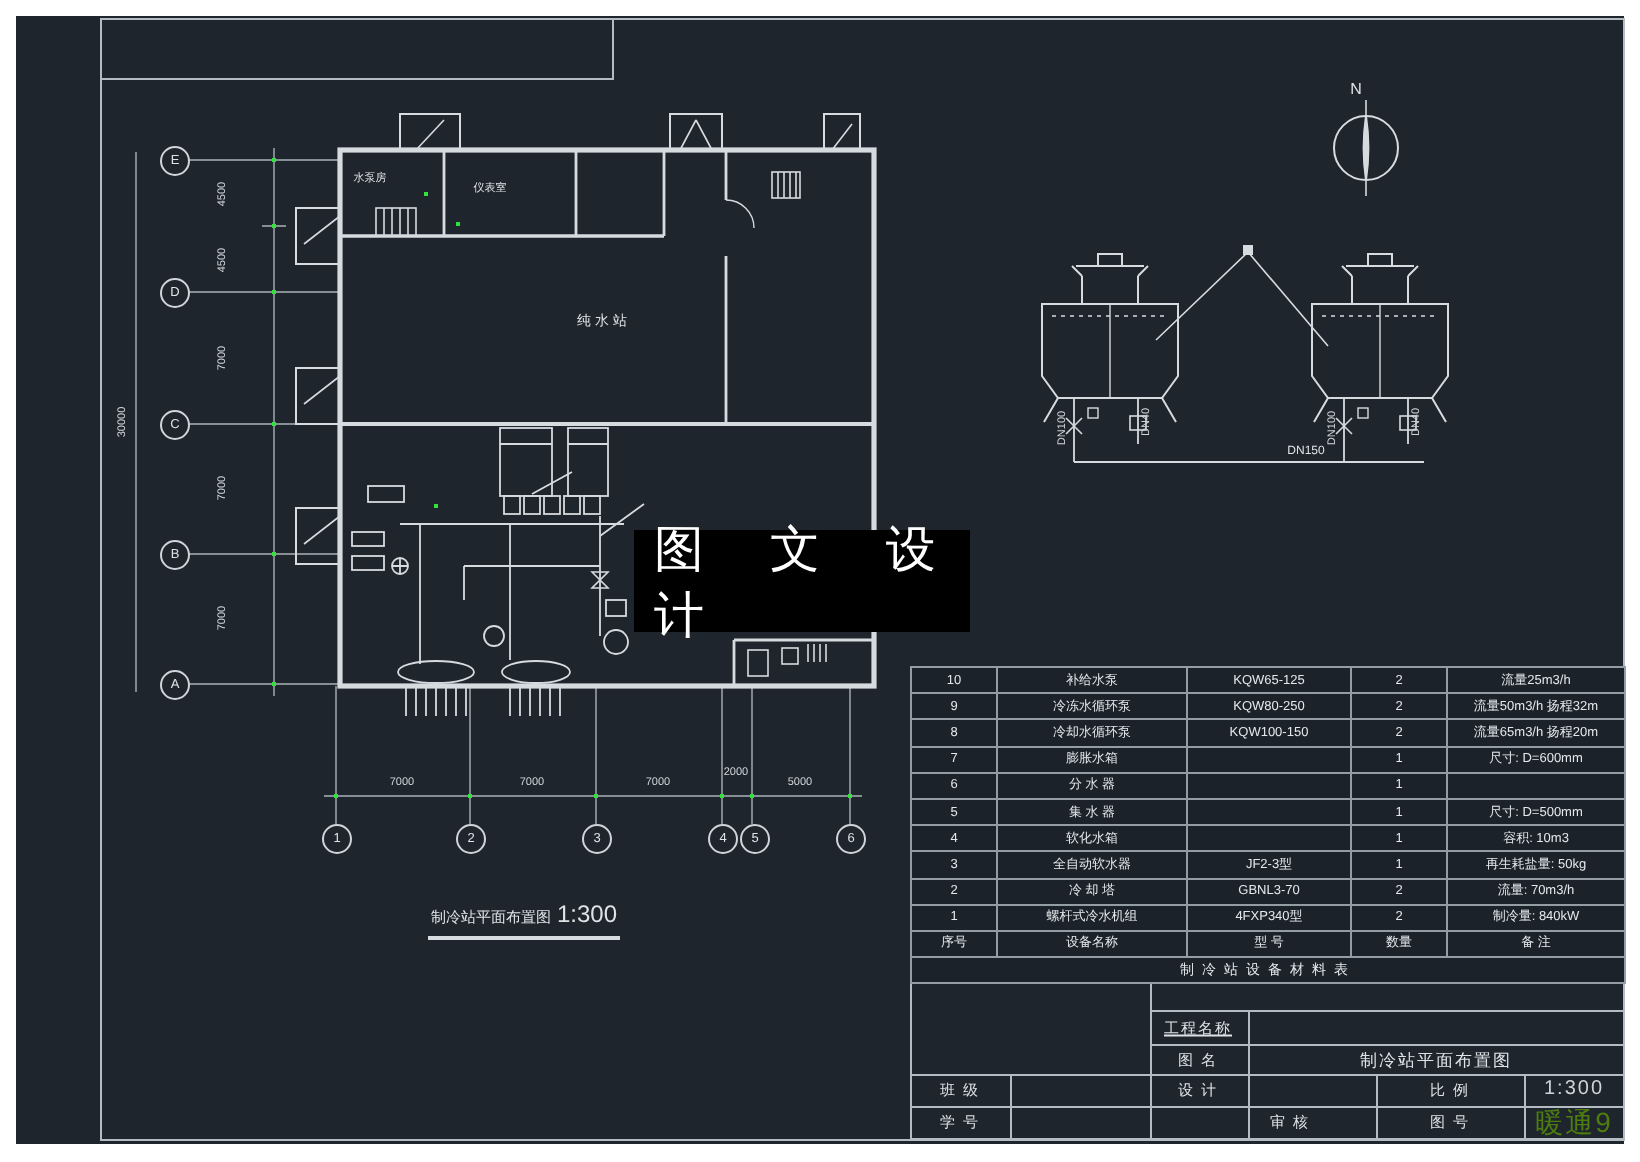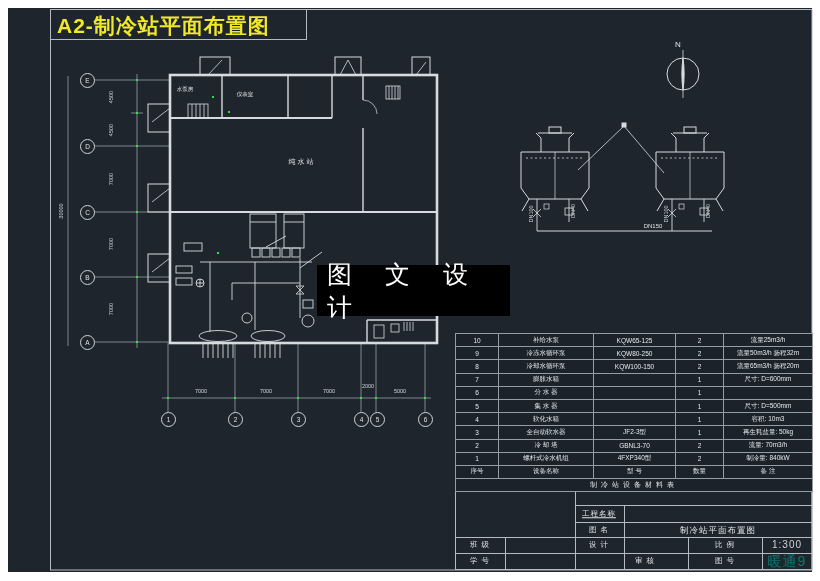--- a/index.html
+++ b/index.html
@@ -14,41 +14,41 @@
   .dim{font-size:5.5px;color:#cfd5da;}
   .room{letter-spacing:2px;}
 
   #sheet-title{position:absolute;left:57px;top:12px;font-size:21px;font-weight:bold;
        color:#f0e82a;letter-spacing:1px;z-index:3;}
 
   .bubble{position:absolute;width:13px;height:13px;border:1px solid #cfd5da;border-radius:50%;
        background:#1e252d;color:#dfe3e7;font-size:6.5px;display:flex;align-items:center;
        justify-content:center;z-index:3;}
 
-  #watermark{position:absolute;left:317px;top:265px;width:193px;height:51px;background:#000;
+  #watermark{position:absolute;left:317px;top:265px;width:168px;height:51px;background:#000;
        color:#ffffff;display:flex;align-items:center;justify-content:center;font-size:25px;
        letter-spacing:13px;padding-left:10px;box-sizing:border-box;z-index:5;}
 
   #plan-caption{position:absolute;left:214px;top:448px;width:96px;text-align:center;
        border-bottom:2px solid #d6dbdf;padding-bottom:2px;color:#dfe3e7;z-index:3;}
   #plan-caption .nm{font-size:7.5px;}
   #plan-caption .sc{font-size:12px;margin-left:3px;}
 
   #equip-table{position:absolute;left:455px;top:333px;width:357px;display:grid;
        grid-template-columns:43px 95px 82px 48px 89px;grid-auto-rows:13.2px;
        border-left:1px solid #959da4;border-top:1px solid #959da4;background:#1b222a;
        box-sizing:content-box;z-index:2;}
   .tc{border-right:1px solid #959da4;border-bottom:1px solid #959da4;display:flex;
        align-items:center;justify-content:center;font-size:6.5px;color:#e4e8ec;
        overflow:hidden;white-space:nowrap;}
   .tc.cap{grid-column:1 / -1;letter-spacing:4px;font-size:7px;}
 
   .tb-lbl{font-size:7.5px;letter-spacing:1px;}
   #scale-value{font-size:10px;letter-spacing:1px;color:#cdd3d8;}
-  #number-value{font-size:14px;color:#0f766e;letter-spacing:1px;}
+  #number-value{font-size:14px;color:#4d7c0f;letter-spacing:1px;}
   #drawing-value{font-size:8.5px;letter-spacing:1px;}
   .green-dot{position:absolute;width:2px;height:2px;background:#33e13a;z-index:4;}
 </style>
 </head>
 <body>
 
 <div id="app">
   <div id="canvas"></div>
 
   <svg class="linework" viewBox="0 0 820 581">
@@ -158,21 +158,20 @@
     </g>
 
     <g fill="none" stroke="#b4bbc2" stroke-width="1">
       <rect x="455.5" y="491.5" width="356.5" height="78"></rect>
       <path d="M575.5 491.5 V569.5 M575.5 505.5 H812 M575.5 522.5 H812"></path>
       <path d="M455.5 537.5 H812 M455.5 553.5 H812"></path>
       <path d="M624.5 505.5 V569.5 M505.5 537.5 V569.5 M688.5 537.5 V569.5 M762.5 537.5 V569.5"></path>
     </g>
   </svg>
 
-  <div id="sheet-title">A2-制冷站平面布置图</div>
 
   <div class="lbl room" style="left:302px;top:161px;font-size:7px;">纯水站</div>
   <div class="lbl" style="left:245px;top:95px;font-size:5.5px;">仪表室</div>
   <div class="lbl" style="left:185px;top:90px;font-size:5.5px;">水泵房</div>
 
   <div class="bubble" style="left:80px;top:73px;">E</div>
   <div class="bubble" style="left:80px;top:139px;">D</div>
   <div class="bubble" style="left:80px;top:205px;">C</div>
   <div class="bubble" style="left:80px;top:270px;">B</div>
   <div class="bubble" style="left:80px;top:335px;">A</div>
@@ -190,20 +189,23 @@
   <div class="lbl rot dim" style="left:112px;top:244px;">7000</div>
   <div class="lbl rot dim" style="left:112px;top:309px;">7000</div>
   <div class="lbl rot dim" style="left:62px;top:211px;">30000</div>
 
   <div class="lbl dim" style="left:201px;top:392px;">7000</div>
   <div class="lbl dim" style="left:266px;top:392px;">7000</div>
   <div class="lbl dim" style="left:329px;top:392px;">7000</div>
   <div class="lbl dim" style="left:368px;top:387px;">2000</div>
   <div class="lbl dim" style="left:400px;top:392px;">5000</div>
 
+  <div id="plan-caption">
+    <span class="nm">制冷站平面布置图</span><span class="sc">1:300</span>
+  </div>
 
   <div class="lbl" style="left:678px;top:45px;font-size:8px;">N</div>
   <div class="lbl rot dim" style="left:532px;top:214px;">DN100</div>
   <div class="lbl rot dim" style="left:574px;top:211px;">DN40</div>
   <div class="lbl rot dim" style="left:667px;top:214px;">DN100</div>
   <div class="lbl rot dim" style="left:709px;top:211px;">DN40</div>
   <div class="lbl" style="left:653px;top:226px;font-size:6px;">DN150</div>
 
   <div id="watermark">图 文 设 计</div>
 

